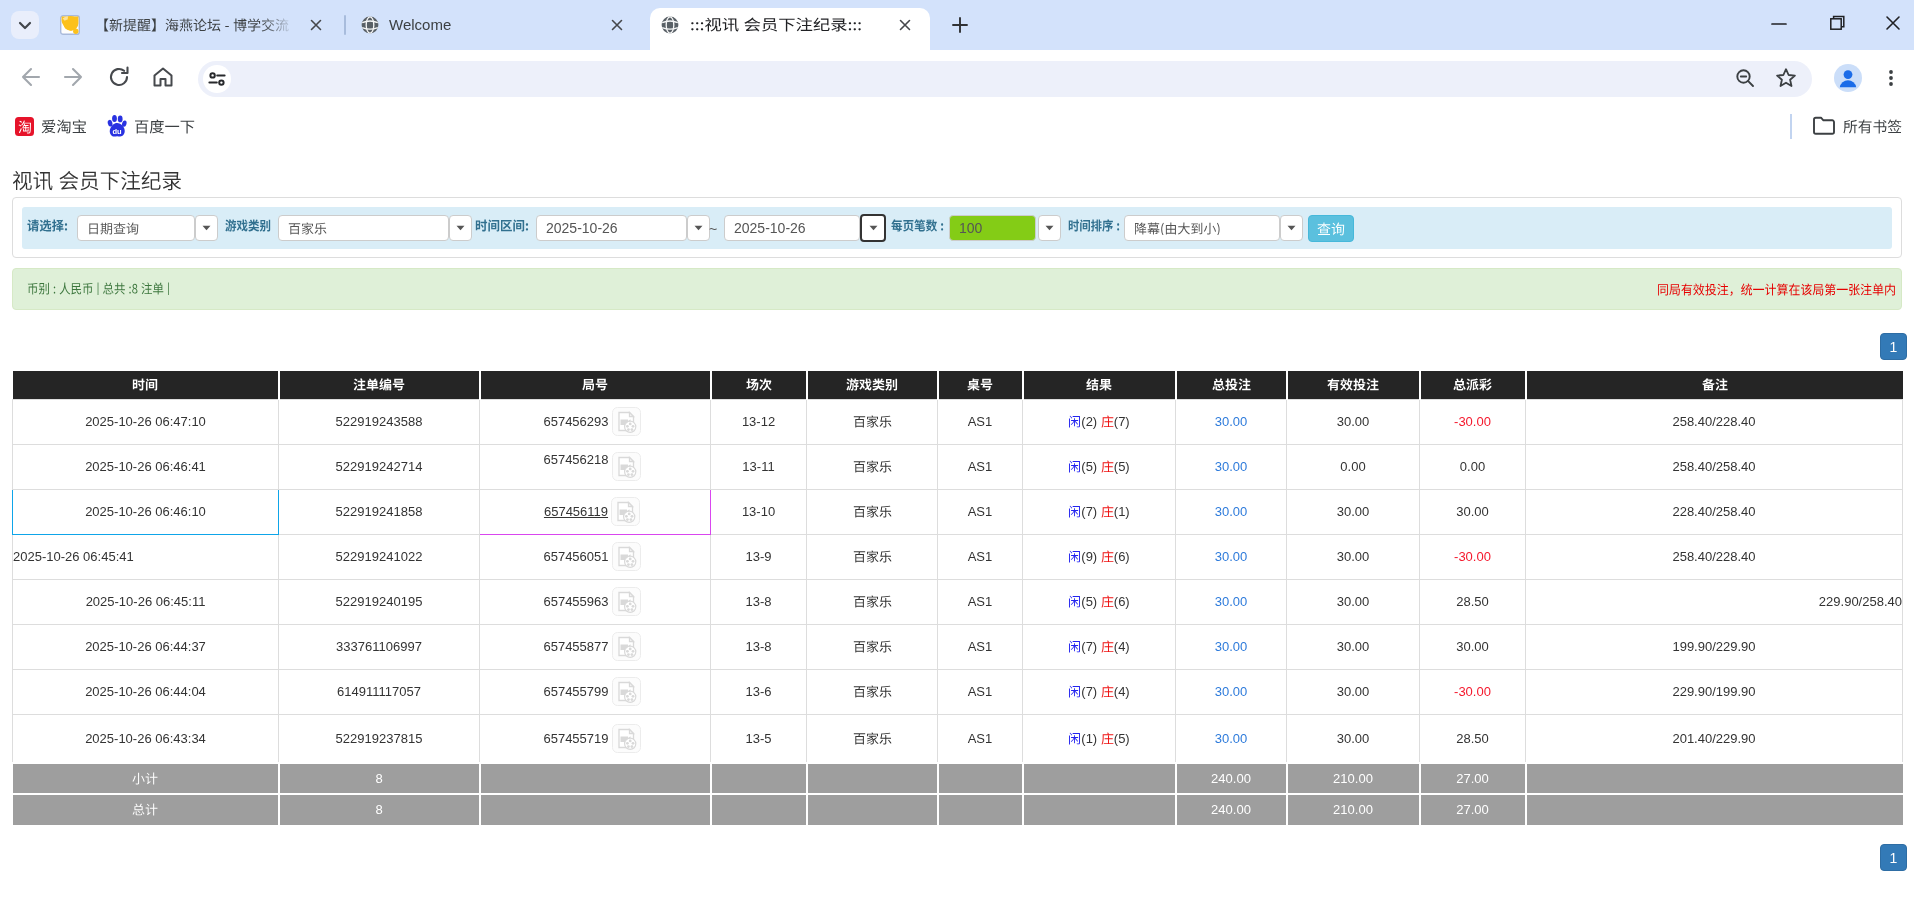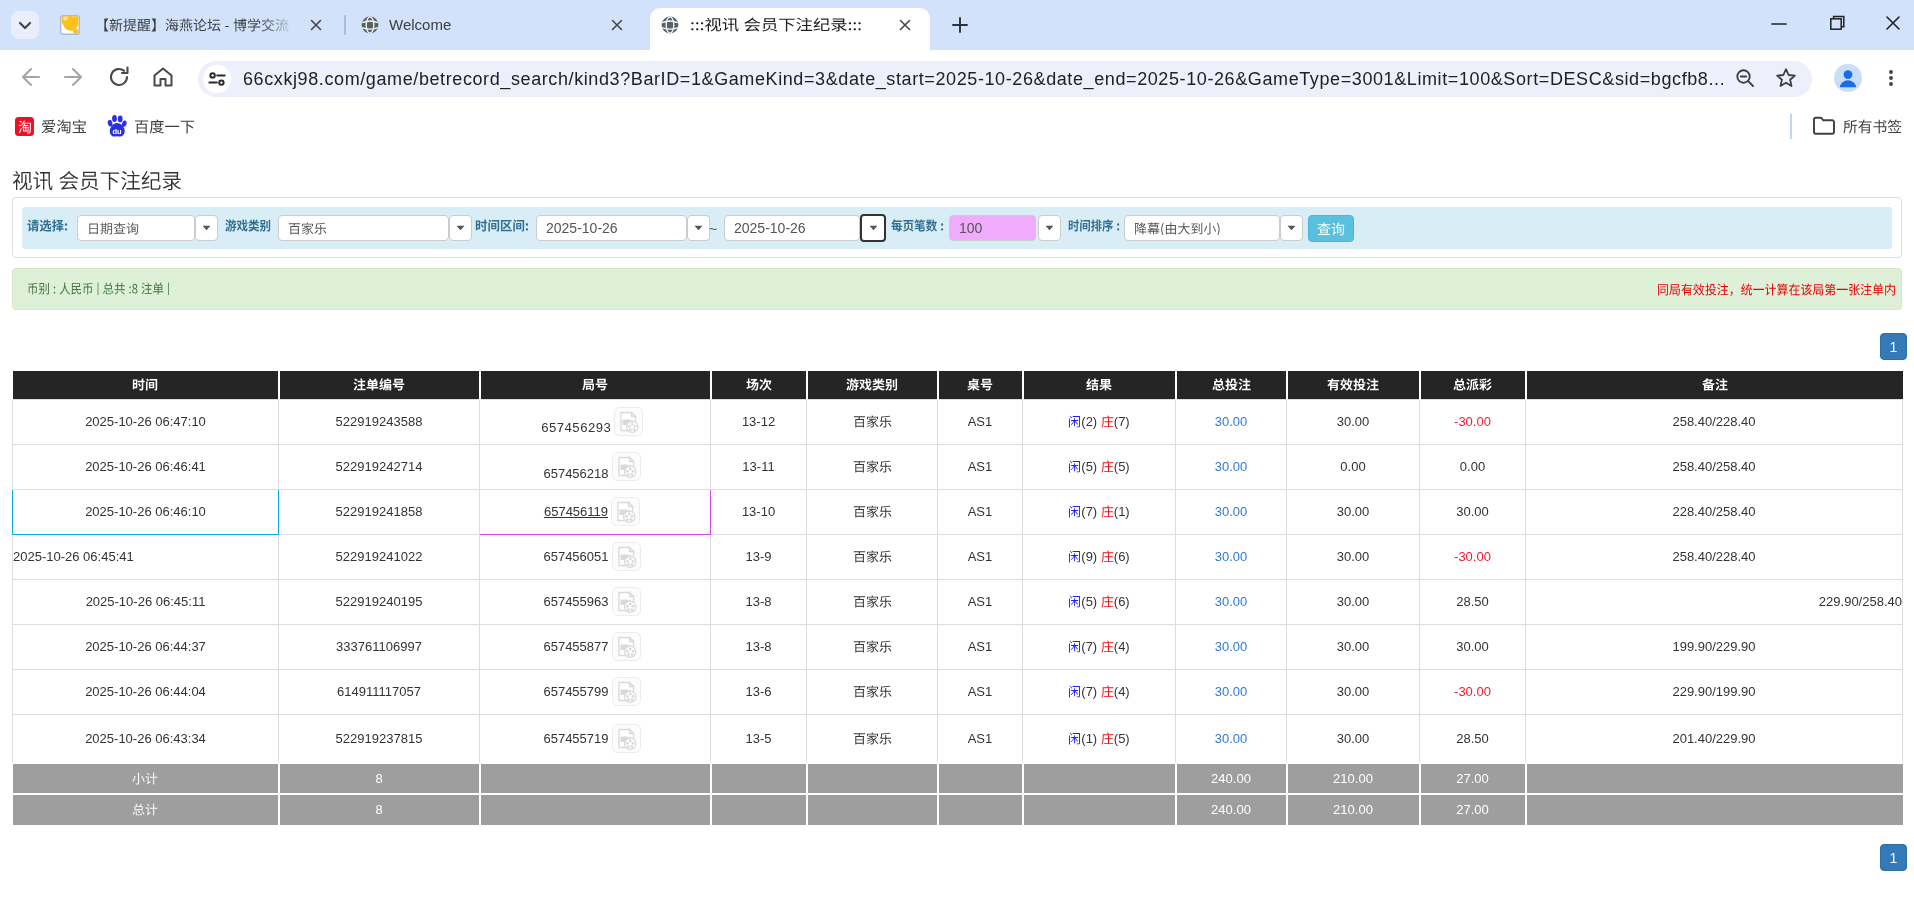--- a/index.html
+++ b/index.html
@@ -108,21 +108,20 @@
     </div>
     <div class="abs" style="left:198px;top:61px;width:1614px;height:36px;background:#edf0fa;border-radius:18px;"></div>
     <div class="abs" style="left:203px;top:65px;width:28px;height:28px;background:#fff;border-radius:50%;display:flex;align-items:center;justify-content:center;">
       <svg width="22" height="22" viewBox="0 0 22 22" fill="none" stroke="#27292c" stroke-width="2" stroke-linecap="round">
         <circle cx="6.6" cy="7.4" r="2.2"></circle>
         <path d="M11.2 7.4 H18.6"></path>
         <path d="M3.4 14.6 H10.8"></path>
         <circle cx="15.4" cy="14.6" r="2.2"></circle>
       </svg>
     </div>
-    <div class="abs" style="left:243px;top:61px;width:1480px;height:36px;font-size:18px;color:#202124;line-height:36px;white-space:nowrap;overflow:hidden;letter-spacing:0.6px;">66cxkj98.com/game/betrecord_search/kind3?BarID=1&amp;GameKind=3&amp;date_start=2025-10-26&amp;date_end=2025-10-26&amp;GameType=3001&amp;Limit=100&amp;Sort=DESC&amp;sid=bgcfb8...</div>
     <div class="abs" style="left:1733px;top:66px;width:24px;height:24px;">
       <svg width="24" height="24" viewBox="0 0 24 24" fill="none" stroke="#3c4043" stroke-width="1.9" stroke-linecap="round">
         <circle cx="10.5" cy="10.5" r="6.2"></circle>
         <path d="M15.2 15.2 L20 20 M7.8 10.5 H13.2"></path>
       </svg>
     </div>
     <div class="abs" style="left:1774px;top:66px;width:24px;height:24px;">
       <svg width="24" height="24" viewBox="0 0 24 24" fill="none" stroke="#3c4043" stroke-width="1.8" stroke-linejoin="round">
         <path d="M12 3.2 L14.6 9.0 L20.9 9.6 L16.1 13.8 L17.5 20 L12 16.7 L6.5 20 L7.9 13.8 L3.1 9.6 L9.4 9.0 Z"></path>
       </svg>
@@ -238,21 +237,21 @@
     <div class="abs" style="left:860px;top:214px;width:26px;height:28px;background:#fff;border:2px solid #333;border-radius:4px;box-sizing:border-box;display:flex;align-items:center;justify-content:center;">
       <svg width="9" height="6" viewBox="0 0 9 6">
         <path d="M0.5 0.8 L4.5 5.2 L8.5 0.8 Z" fill="#555"></path>
       </svg>
     </div>
     <div class="abs" style="left:891px;top:219px;width:54px;height:14px;">
       <svg preserveAspectRatio="none" width="53" height="13" viewBox="0 -880 4585 1000">
         <path fill="#31708f" d="M708 -470 705 -360H585L619 -394C593 -418 549 -447 505 -470ZM35 -364V-257H174C162 -178 149 -103 137 -44H200L679 -43C675 -30 671 -20 667 -15C657 -1 648 1 631 1C610 2 571 1 526 -3C541 23 553 63 554 89C606 92 656 92 689 87C723 82 750 72 772 39C783 24 792 -1 799 -43H923V-148H811L818 -257H967V-364H823L828 -522C828 -537 829 -575 829 -575H235C253 -599 270 -625 287 -652H929V-759H349L379 -821L259 -856C208 -732 120 -604 28 -527C58 -511 111 -477 136 -457C160 -482 185 -510 210 -542C204 -485 197 -425 189 -364ZM390 -430C429 -412 472 -385 506 -360H308L321 -470H431ZM693 -148H576L609 -182C583 -207 538 -236 494 -261H701ZM377 -223C417 -203 462 -175 497 -148H278L294 -261H416Z M1441 -449V-270C1441 -173 1385 -70 1040 -6C1067 18 1101 65 1114 91C1487 13 1565 -124 1565 -268V-449ZM1536 -95C1650 -45 1806 36 1880 91L1954 -3C1874 -57 1714 -132 1604 -176ZM1149 -601V-135H1272V-491H1738V-138H1867V-601H1503C1517 -628 1532 -659 1546 -691H1942V-802H1067V-691H1411C1403 -661 1393 -629 1384 -601Z M2048 -192 2059 -88 2397 -112V-74C2397 45 2435 79 2573 79C2603 79 2739 79 2770 79C2882 79 2916 42 2931 -84C2898 -91 2849 -109 2823 -128C2816 -41 2807 -25 2760 -25C2727 -25 2612 -25 2586 -25C2529 -25 2519 -32 2519 -75V-120L2954 -151L2943 -252L2519 -224V-286L2877 -311L2867 -407L2519 -384V-436C2654 -445 2785 -459 2893 -479L2841 -579C2655 -545 2366 -525 2112 -519C2123 -493 2135 -450 2137 -420C2220 -421 2308 -424 2397 -428V-377L2096 -357L2106 -258L2397 -278V-215ZM2583 -858C2561 -792 2525 -727 2482 -675V-767H2265C2274 -787 2282 -808 2290 -828L2175 -858C2143 -765 2087 -670 2023 -610C2051 -595 2101 -563 2124 -544C2154 -577 2184 -620 2212 -667H2227C2252 -625 2276 -575 2286 -542L2389 -583C2381 -606 2366 -637 2348 -667H2475C2460 -650 2444 -634 2428 -620C2456 -604 2506 -571 2529 -551C2561 -582 2593 -622 2621 -667H2660C2681 -632 2701 -592 2709 -564L2813 -602C2807 -620 2795 -644 2781 -667H2952V-767H2675C2684 -787 2693 -807 2700 -828Z M3424 -838C3408 -800 3380 -745 3358 -710L3434 -676C3460 -707 3492 -753 3525 -798ZM3374 -238C3356 -203 3332 -172 3305 -145L3223 -185L3253 -238ZM3080 -147C3126 -129 3175 -105 3223 -80C3166 -45 3099 -19 3026 -3C3046 18 3069 60 3080 87C3170 62 3251 26 3319 -25C3348 -7 3374 11 3395 27L3466 -51C3446 -65 3421 -80 3395 -96C3446 -154 3485 -226 3510 -315L3445 -339L3427 -335H3301L3317 -374L3211 -393C3204 -374 3196 -355 3187 -335H3060V-238H3137C3118 -204 3098 -173 3080 -147ZM3067 -797C3091 -758 3115 -706 3122 -672H3043V-578H3191C3145 -529 3081 -485 3022 -461C3044 -439 3070 -400 3084 -373C3134 -401 3187 -442 3233 -488V-399H3344V-507C3382 -477 3421 -444 3443 -423L3506 -506C3488 -519 3433 -552 3387 -578H3534V-672H3344V-850H3233V-672H3130L3213 -708C3205 -744 3179 -795 3153 -833ZM3612 -847C3590 -667 3545 -496 3465 -392C3489 -375 3534 -336 3551 -316C3570 -343 3588 -373 3604 -406C3623 -330 3646 -259 3675 -196C3623 -112 3550 -49 3449 -3C3469 20 3501 70 3511 94C3605 46 3678 -14 3734 -89C3779 -20 3835 38 3904 81C3921 51 3956 8 3982 -13C3906 -55 3846 -118 3799 -196C3847 -295 3877 -413 3896 -554H3959V-665H3691C3703 -719 3714 -774 3722 -831ZM3784 -554C3774 -469 3759 -393 3736 -327C3709 -397 3689 -473 3675 -554Z M4423 -366C4475 -366 4514 -407 4514 -461C4514 -516 4475 -557 4423 -557C4370 -557 4331 -516 4331 -461C4331 -407 4370 -366 4423 -366ZM4423 14C4475 14 4514 -28 4514 -82C4514 -137 4475 -178 4423 -178C4370 -178 4331 -137 4331 -82C4331 -28 4370 14 4423 14Z"></path>
       </svg>
     </div>
-    <div class="abs" style="left:949px;top:215px;width:87px;height:26px;background:#f0abfc;border:1px solid #ccc;border-radius:4px;font-size:14px;color:#555;padding-left:9px;box-sizing:border-box;white-space:nowrap;overflow:hidden;display:flex;align-items:center;">100</div>
+    <div class="abs" style="left:949px;top:215px;width:87px;height:26px;background:#84cc16;border:1px solid #ccc;border-radius:4px;font-size:14px;color:#555;padding-left:9px;box-sizing:border-box;white-space:nowrap;overflow:hidden;display:flex;align-items:center;">100</div>
     <div class="abs" style="left:1038px;top:215px;width:23px;height:26px;background:#fff;border:1px solid #ccc;border-radius:4px;box-sizing:border-box;display:flex;align-items:center;justify-content:center;">
       <svg width="9" height="6" viewBox="0 0 9 6">
         <path d="M0.5 0.8 L4.5 5.2 L8.5 0.8 Z" fill="#555"></path>
       </svg>
     </div>
     <div class="abs" style="left:1068px;top:219px;width:53px;height:14px;">
       <svg preserveAspectRatio="none" width="52" height="13" viewBox="0 -880 4585 1000">
         <path fill="#31708f" d="M459 -428C507 -355 572 -256 601 -198L708 -260C675 -317 607 -411 558 -480ZM299 -385V-203H178V-385ZM299 -490H178V-664H299ZM66 -771V-16H178V-96H411V-771ZM747 -843V-665H448V-546H747V-71C747 -51 739 -44 717 -44C695 -44 621 -44 551 -47C569 -13 588 41 593 74C693 75 764 72 808 53C853 34 869 2 869 -70V-546H971V-665H869V-843Z M1071 -609V88H1195V-609ZM1085 -785C1131 -737 1182 -671 1203 -627L1304 -692C1281 -737 1226 -799 1180 -843ZM1404 -282H1597V-186H1404ZM1404 -473H1597V-378H1404ZM1297 -569V-90H1709V-569ZM1339 -800V-688H1814V-40C1814 -28 1810 -23 1797 -23C1786 -23 1748 -22 1717 -24C1731 5 1746 52 1751 83C1814 83 1861 81 1895 63C1928 44 1938 16 1938 -40V-800Z M2155 -850V-659H2042V-548H2155V-369C2108 -358 2065 -349 2029 -342L2047 -224L2155 -252V-43C2155 -30 2151 -26 2138 -26C2126 -26 2089 -26 2054 -27C2068 3 2083 50 2086 80C2152 80 2197 77 2229 59C2260 41 2270 12 2270 -43V-282L2374 -310L2360 -420L2270 -397V-548H2361V-659H2270V-850ZM2370 -266V-158H2521V88H2636V-837H2521V-691H2392V-586H2521V-478H2395V-374H2521V-266ZM2705 -838V90H2820V-156H2970V-263H2820V-374H2949V-478H2820V-586H2957V-691H2820V-838Z M3370 -406C3417 -385 3473 -358 3524 -332H3252V-231H3525V-35C3525 -22 3520 -18 3500 -18C3482 -17 3409 -18 3350 -20C3366 11 3384 57 3389 90C3476 90 3540 91 3586 74C3633 58 3646 28 3646 -32V-231H3789C3769 -196 3747 -162 3728 -136L3824 -92C3867 -147 3917 -230 3957 -304L3871 -339L3852 -332H3713L3721 -340L3672 -367C3750 -415 3824 -477 3881 -535L3805 -594L3778 -588H3299V-493H3678C3646 -465 3610 -437 3574 -416C3528 -437 3481 -457 3442 -473ZM3459 -826 3490 -747H3109V-474C3109 -326 3103 -116 3019 27C3047 40 3099 74 3120 94C3211 -63 3226 -310 3226 -473V-636H3957V-747H3628C3615 -780 3595 -824 3578 -858Z M4423 -366C4475 -366 4514 -407 4514 -461C4514 -516 4475 -557 4423 -557C4370 -557 4331 -516 4331 -461C4331 -407 4370 -366 4423 -366ZM4423 14C4475 14 4514 -28 4514 -82C4514 -137 4475 -178 4423 -178C4370 -178 4331 -137 4331 -82C4331 -28 4370 14 4423 14Z"></path>
       </svg>
     </div>
@@ -374,21 +373,21 @@
               <svg width="26.0" height="13" viewBox="0 -880 2000 1000">
                 <path fill="#fff" d="M640 -666C599 -630 550 -599 494 -571C433 -598 381 -628 341 -662L346 -666ZM360 -854C306 -770 207 -680 59 -618C85 -598 122 -556 139 -528C180 -549 218 -571 253 -595C286 -567 322 -542 360 -519C255 -485 137 -462 17 -449C37 -422 60 -370 69 -338L148 -350V90H273V61H709V89H840V-355H174C288 -377 398 -408 497 -451C621 -401 764 -367 913 -350C928 -382 961 -434 986 -461C861 -472 739 -492 632 -523C716 -578 787 -645 836 -728L757 -775L737 -769H444C460 -788 474 -808 488 -828ZM273 -105H434V-41H273ZM273 -198V-252H434V-198ZM709 -105V-41H558V-105ZM709 -198H558V-252H709Z M1091 -750C1153 -719 1237 -671 1278 -638L1348 -737C1304 -767 1217 -811 1158 -838ZM1035 -470C1097 -440 1182 -393 1222 -362L1289 -462C1245 -492 1159 -534 1099 -560ZM1062 1 1163 82C1223 -16 1287 -130 1340 -235L1252 -315C1192 -199 1115 -74 1062 1ZM1546 -817C1574 -769 1602 -706 1616 -663H1349V-549H1591V-372H1389V-258H1591V-54H1318V60H1971V-54H1716V-258H1908V-372H1716V-549H1944V-663H1640L1735 -698C1722 -741 1687 -806 1656 -854Z"></path>
               </svg>
             </div>
           </th>
         </tr>
         <tr style="height:45px;">
           <td style="border:1px solid #ddd;text-align:center;padding:0;">2025-10-26 06:47:10</td>
           <td style="border:1px solid #ddd;text-align:center;padding:0;">522919243588</td>
           <td style="border:1px solid #ddd;text-align:center;padding:0;">
-            <div style="display:flex;align-items:flex-end;justify-content:center;gap:3px;transform:translateX(-3px);font-family:Liberation Mono, monospace;">657456293<svg width="29" height="29" viewBox="0 0 29 29">
+            <div style="display:flex;align-items:center;justify-content:center;gap:3px;transform:translateX(-3px);">657456293<svg width="29" height="29" viewBox="0 0 29 29">
                 <rect x="0.5" y="0.5" width="28" height="28" rx="5" fill="#fcfcfc" stroke="#ececec"></rect>
                 <path d="M7 5.5 H17.5 L21.5 9.5 V23.5 H7 Z" fill="#fff" stroke="#d9d9d9" stroke-width="1.3"></path>
                 <path d="M17.5 5.5 V9.5 H21.5 Z" fill="#fff" stroke="#d9d9d9" stroke-width="1.3"></path>
                 <path d="M8.5 12.5 h7.5 v1.5 l2.5 -1.8 v6 l-2.5 -1.8 v1.6 h-7.5 Z" fill="#d9d9d9"></path>
                 <circle cx="18.2" cy="19.8" r="5.6" fill="#fff" stroke="#d9d9d9" stroke-width="1.2"></circle>
                 <circle cx="18.2" cy="16.9" r="1.4" fill="#d9d9d9"></circle>
                 <circle cx="15.4" cy="19.3" r="1.4" fill="#d9d9d9"></circle>
                 <circle cx="21" cy="19.3" r="1.4" fill="#d9d9d9"></circle>
                 <circle cx="16.4" cy="22.6" r="1.4" fill="#d9d9d9"></circle>
                 <circle cx="19.9" cy="22.6" r="1.4" fill="#d9d9d9"></circle>
@@ -417,21 +416,21 @@
           </td>
           <td style="border:1px solid #ddd;text-align:center;padding:0;"><span style="color:#2e7bdb;">30.00</span></td>
           <td style="border:1px solid #ddd;text-align:center;padding:0;">30.00</td>
           <td style="border:1px solid #ddd;text-align:center;padding:0;"><span style="color:#f5192d;">-30.00</span></td>
           <td style="border:1px solid #ddd;text-align:center;padding:0;">258.40/228.40</td>
         </tr>
         <tr style="height:45px;">
           <td style="border:1px solid #ddd;text-align:center;padding:0;">2025-10-26 06:46:41</td>
           <td style="border:1px solid #ddd;text-align:center;padding:0;">522919242714</td>
           <td style="border:1px solid #ddd;text-align:center;padding:0;">
-            <div style="display:flex;align-items:flex-end;justify-content:center;gap:3px;transform:translateX(-3px);">657456218<svg width="29" height="29" viewBox="0 0 29 29">
+            <div style="display:flex;align-items:flex-start;justify-content:center;gap:3px;transform:translateX(-3px);">657456218<svg width="29" height="29" viewBox="0 0 29 29">
                 <rect x="0.5" y="0.5" width="28" height="28" rx="5" fill="#fcfcfc" stroke="#ececec"></rect>
                 <path d="M7 5.5 H17.5 L21.5 9.5 V23.5 H7 Z" fill="#fff" stroke="#d9d9d9" stroke-width="1.3"></path>
                 <path d="M17.5 5.5 V9.5 H21.5 Z" fill="#fff" stroke="#d9d9d9" stroke-width="1.3"></path>
                 <path d="M8.5 12.5 h7.5 v1.5 l2.5 -1.8 v6 l-2.5 -1.8 v1.6 h-7.5 Z" fill="#d9d9d9"></path>
                 <circle cx="18.2" cy="19.8" r="5.6" fill="#fff" stroke="#d9d9d9" stroke-width="1.2"></circle>
                 <circle cx="18.2" cy="16.9" r="1.4" fill="#d9d9d9"></circle>
                 <circle cx="15.4" cy="19.3" r="1.4" fill="#d9d9d9"></circle>
                 <circle cx="21" cy="19.3" r="1.4" fill="#d9d9d9"></circle>
                 <circle cx="16.4" cy="22.6" r="1.4" fill="#d9d9d9"></circle>
                 <circle cx="19.9" cy="22.6" r="1.4" fill="#d9d9d9"></circle>

